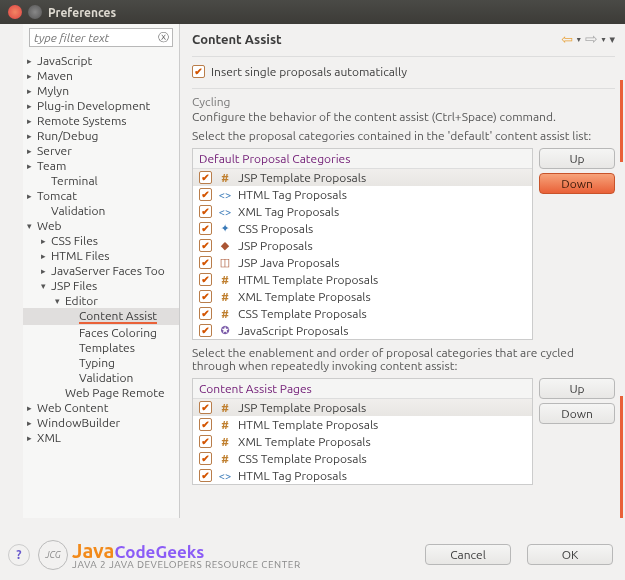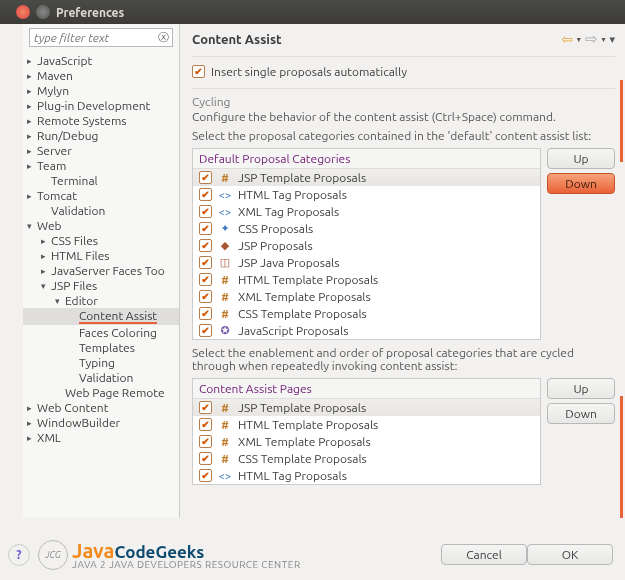--- a/index.html
+++ b/index.html
@@ -1,17 +1,17 @@
 <!DOCTYPE html>
 <html><head>
 <meta charset="utf-8">
 <style>
 * { box-sizing: border-box; margin: 0; padding: 0; font-family: "Ubuntu", "Segoe UI", sans-serif; font-size: 12px; }
 body { width: 625px; height: 580px; background: #f2f1f0; color: #3c3c3c; overflow: hidden; position: relative; }
-.titlebar { height: 24px; background: linear-gradient(#4a4a46, #3c3b37); display: flex; align-items: center; padding: 0 16px; color: #dfdbd2; font-weight: bold; }
+.titlebar { height: 24px; background: linear-gradient(#4a4a46, #3c3b37); display: flex; align-items: center; padding: 0 8px; color: #dfdbd2; font-weight: bold; }
 .tb-btn { width: 14px; height: 14px; border-radius: 50%; margin-right: 6px; display: inline-block; }
 .tb-close { background: radial-gradient(#f28563, #d44); }
 .tb-min { background: radial-gradient(#888, #555); }
 .main { display: flex; height: 494px; padding-left: 23px; }
 .sidebar { width: 157px; border-right: 1px solid #ccc; background: #f7f7f6; display: flex; flex-direction: column; }
 .filter { margin: 4px 6px; position: relative; }
 .filter input { width: 100%; padding: 2px 18px 2px 4px; border: 1px solid #b8b8b8; font-style: italic; color: #888; background: #fff; }
 .filter-clear { position: absolute; right: 4px; top: 2px; font-size: 11px; color: #666; }
 .tree { flex: 1; overflow: hidden; padding: 2px 0; }
 .tree-item { display: flex; align-items: center; padding: 1px 0 1px 4px; white-space: nowrap; cursor: default; }
@@ -36,31 +36,31 @@
 .table-header { padding: 3px 6px; background: #f5f5f4; border-bottom: 1px solid #ddd; color: #701a75; }
 .list-row { display: flex; align-items: center; gap: 6px; padding: 2px 6px; }
 .list-row.sel { background: linear-gradient(#f0eeec, #e8e6e3); }
 .icon { width: 14px; display: inline-flex; justify-content: center; font-size: 11px; }
 .hash { color: #c08030; font-weight: bold; }
 .tag { color: #3a7ab8; }
 .css { color: #3a7ab8; }
 .jsp { color: #aa5533; }
 .js { color: #7a5aa8; }
 .button-col { display: flex; flex-direction: column; gap: 4px; }
-.btn { width: 68px; padding: 3px 0; text-align: center; border: 1px solid #b8b8b8; background: linear-gradient(#f5f5f4,#e8e7e5); border-radius: 4px; cursor: pointer; }
+.btn { width: 76px; padding: 3px 0; text-align: center; border: 1px solid #b8b8b8; background: linear-gradient(#f5f5f4,#e8e7e5); border-radius: 4px; cursor: pointer; }
 .btn.reco { background: linear-gradient(#f7a37a,#e96138); border-color: #c8532a; color: #3b1a0a; }
 .footer { position: absolute; bottom: 10px; left: 0; right: 0; display: flex; align-items: center; padding: 0 12px 0 8px; }
 .help { width: 22px; height: 22px; border: 1px solid #ccc; border-radius: 50%; display: flex; align-items: center; justify-content: center; color: #6a5acd; font-weight: bold; margin-right: 8px; }
 .logo { display: flex; align-items: center; gap: 4px; }
 .logo-circle { width: 30px; height: 30px; border-radius: 50%; border: 1px solid #bbb; display: flex; align-items: center; justify-content: center; color: #888; font-style: italic; font-size: 9px; }
 .logo-text { font-family: Georgia, serif; }
 .lj { color: #f28a1a; font-size: 20px; font-weight: bold; }
-.lr { color: #0c4a6e; font-size: 17px; font-weight: bold; }
+.lr { color: #8b5cf6; font-size: 17px; font-weight: bold; }
 .lt { color: #888; font-size: 10px; display: block; margin-top: -3px; letter-spacing: 0.5px; }
-.footer-btns { margin-left: auto; display: flex; gap: 0; padding-left: 25px; }
+.footer-btns { margin-left: auto; display: flex; gap: 16px; padding-left: 25px; }
 .footer-btns .btn { width: 86px; }
 .accent-right { position: absolute; right: 2px; top: 56px; width: 3px; height: 82px; background: #e96138; }
 .accent-right2 { position: absolute; right: 2px; top: 372px; width: 3px; height: 122px; background: #e96138; }
 </style>
 </head>
 <body>
 
 <div class="titlebar">
   <span class="tb-btn tb-close"></span>
   <span class="tb-btn tb-min"></span>

